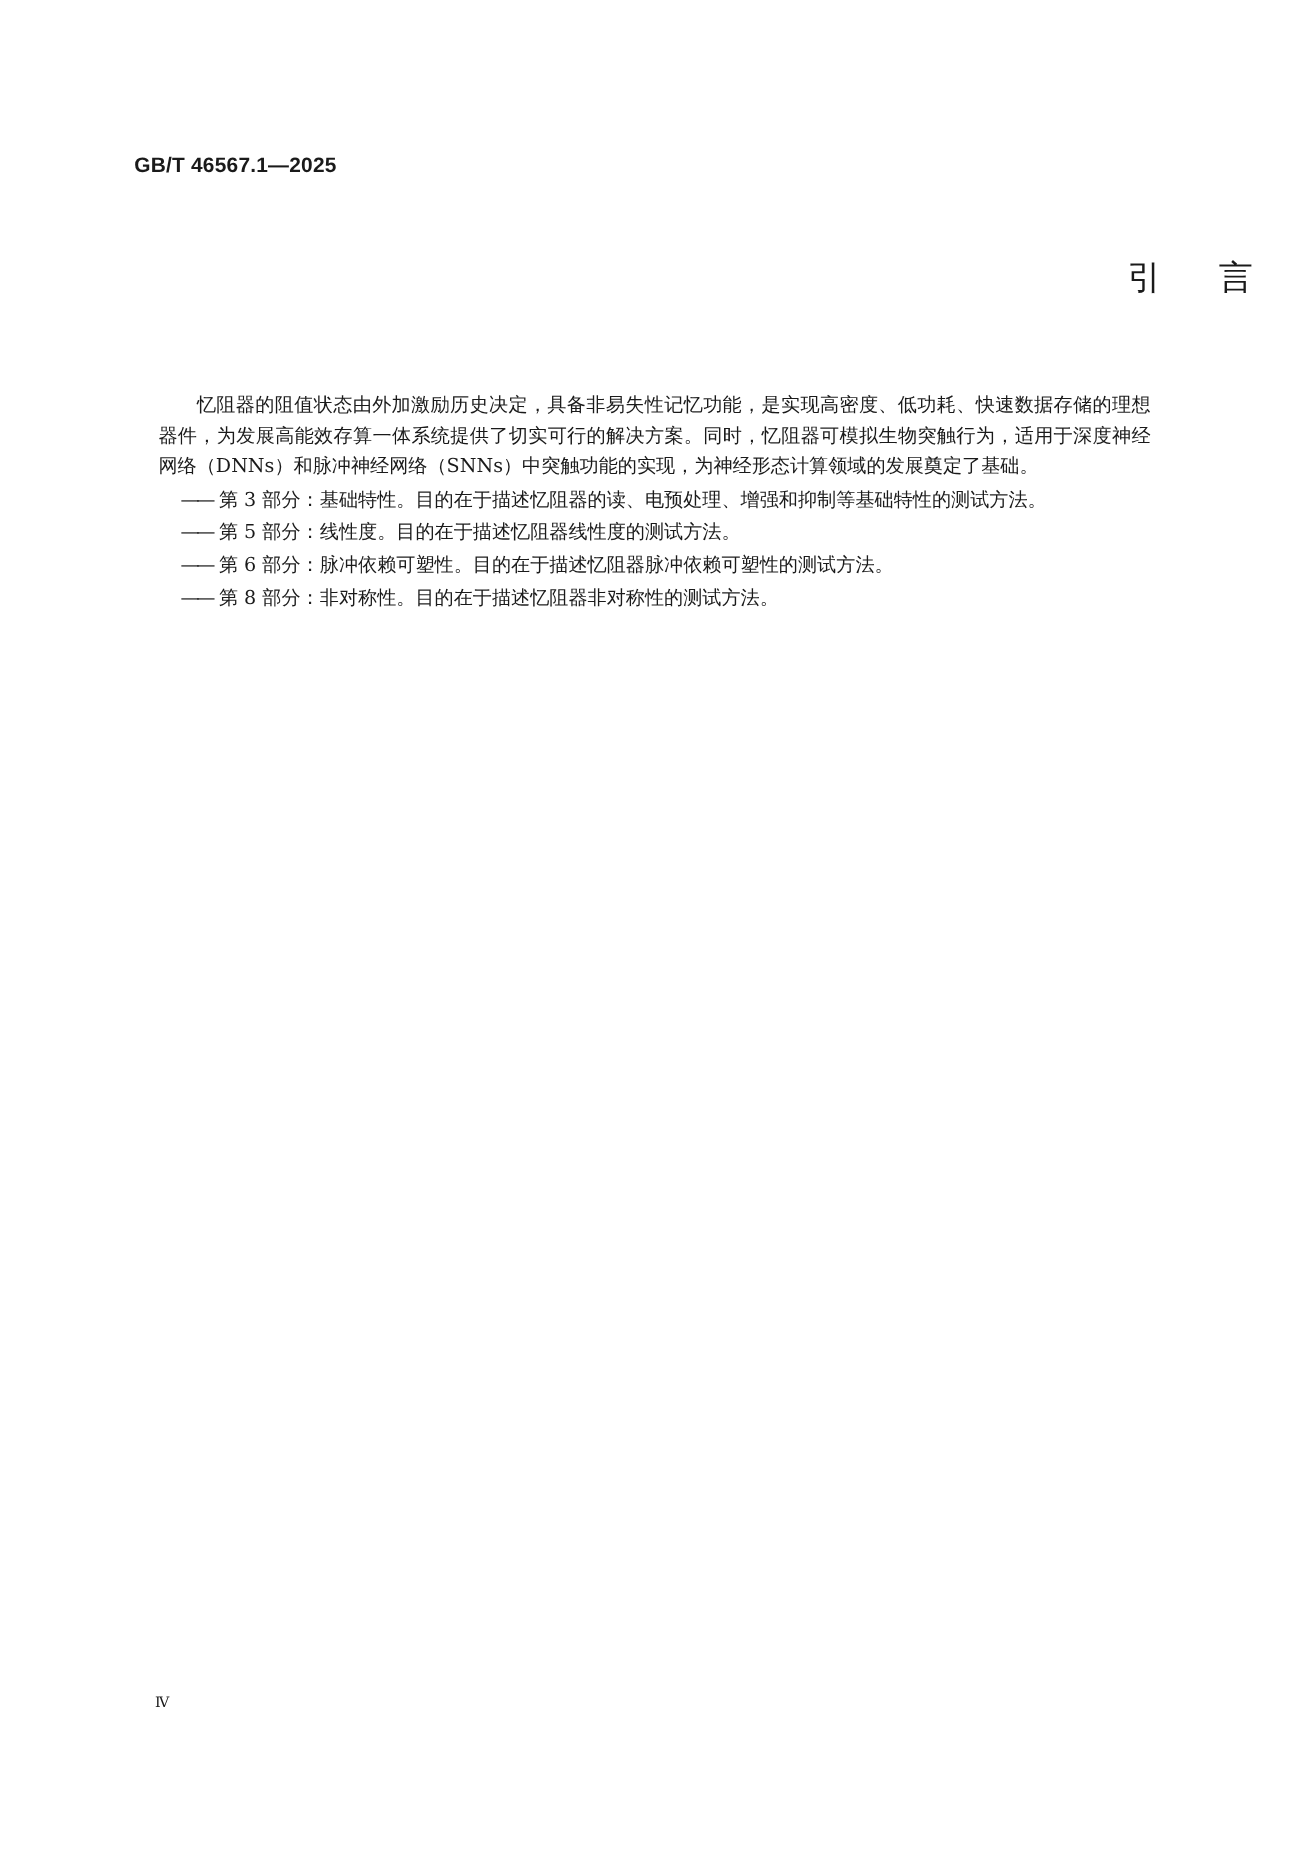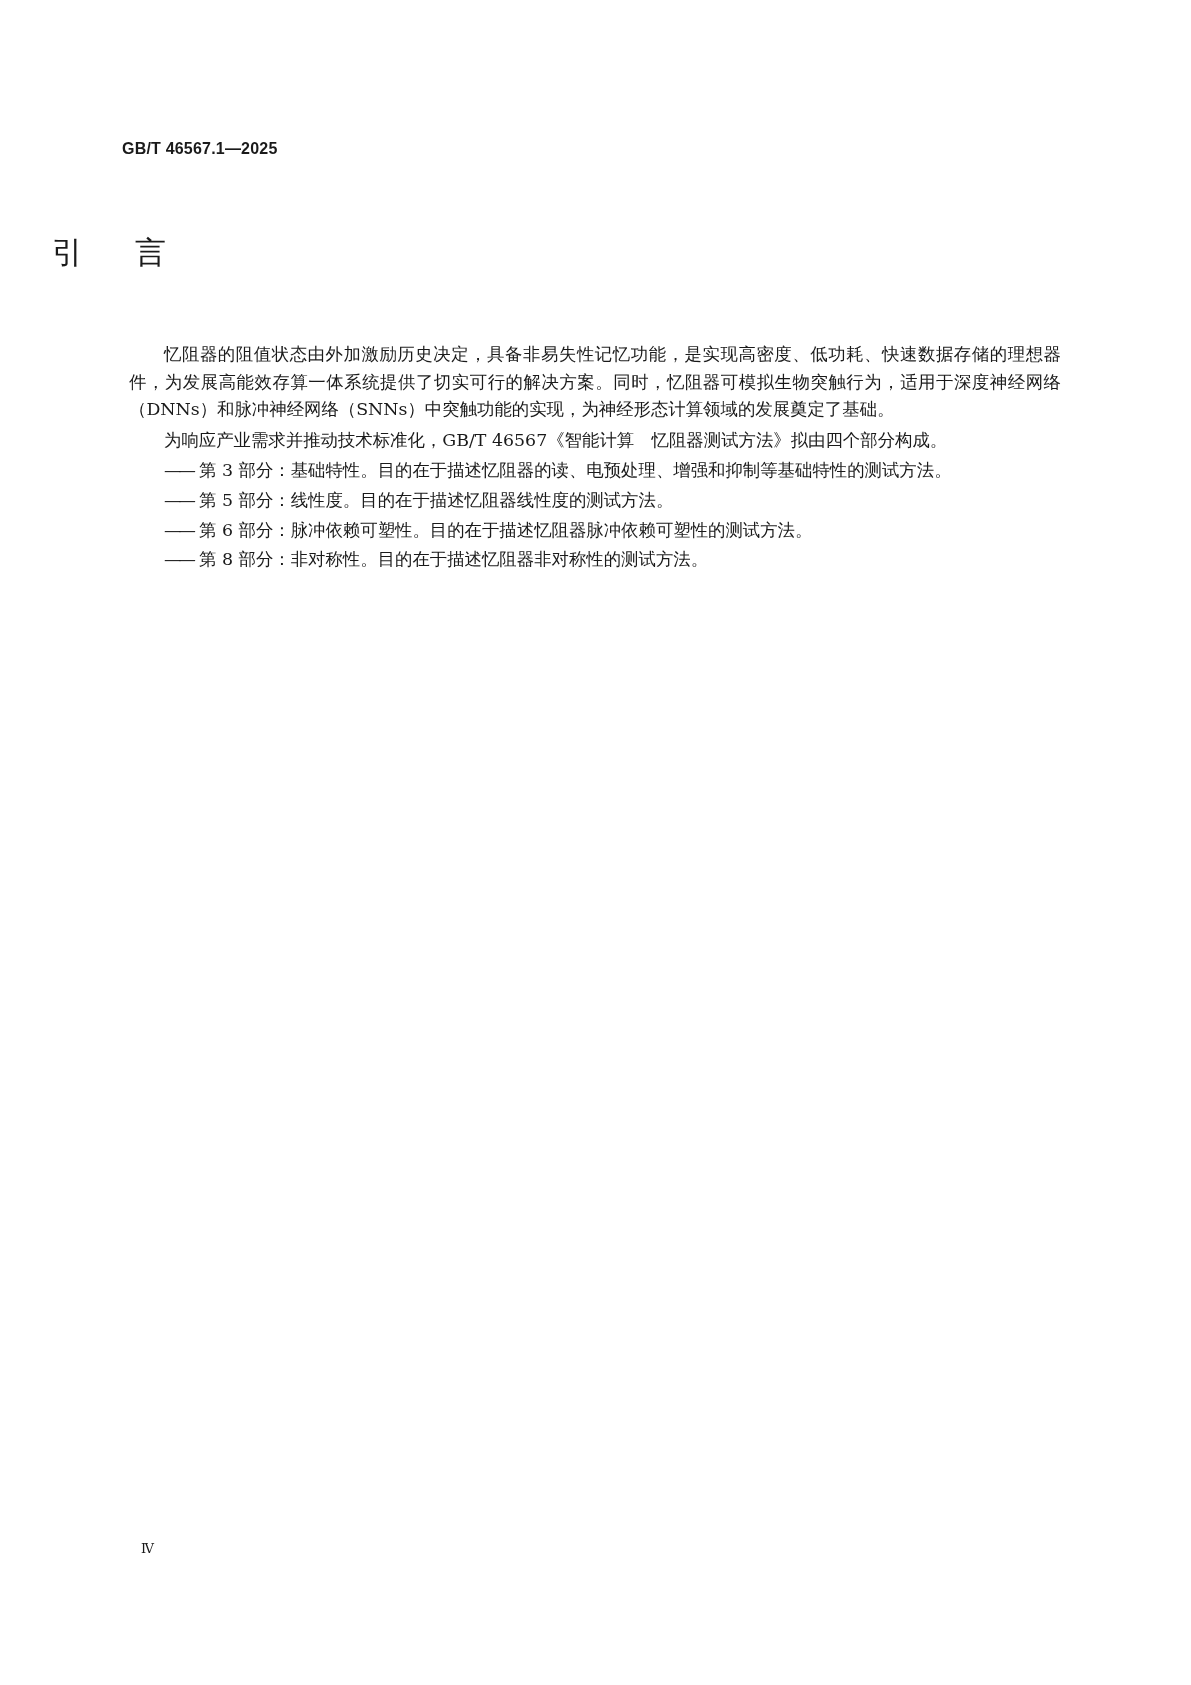--- a/index.html
+++ b/index.html
@@ -14,45 +14,45 @@
       overflow: hidden;
       color: #1a1a1a;
       font-family: "DejaVu Serif", "Liberation Serif", serif;
     }
     .header-code {
       position: absolute;
       left: 122px;
       top: 140px;
       font-family: "Liberation Sans", "DejaVu Sans", sans-serif;
       font-weight: bold;
-      font-size: 16px;
+      font-size: 19px;
       letter-spacing: 0.2px;
     }
     .title {
       position: absolute;
       left: 0;
       width: 1191px;
       top: 232px;
-      text-align: left;
+      text-align: right;
       font-family: "DejaVu Sans", "Liberation Sans", sans-serif;
       font-size: 31px;
       letter-spacing: 52px;
       text-indent: 52px;
       font-weight: 500;
     }
     .body-text {
       position: absolute;
       left: 129px;
       top: 341px;
       width: 932px;
       font-size: 17.4px;
       line-height: 27.6px;
     }
     .para {
-      margin: 0;
+      margin: 15px;
       text-indent: 35px;
       text-align: justify;
       text-align-last: left;
       margin-bottom: 3px;
     }
     .list-wrap {
       margin: 0;
     }
     .li {
       display: block;
@@ -84,21 +84,20 @@
   </style>
 </head>
 <body>
 
 <div class="header-code">GB/T 46567.1—2025</div>
 
 <div class="title">引言</div>
 
 <div class="body-text">
   <p class="para">忆阻器的阻值状态由外加激励历史决定，具备非易失性记忆功能，是实现高密度、低功耗、快速数据存储的理想器件，为发展高能效存算一体系统提供了切实可行的解决方案。同时，忆阻器可模拟生物突触行为，适用于深度神经网络（DNNs）和脉冲神经网络（SNNs）中突触功能的实现，为神经形态计算领域的发展奠定了基础。</p>
-  <p class="para">为响应产业需求并推动技术标准化，GB/T 46567《智能计算　忆阻器测试方法》拟由四个部分构成。</p>
 
   <div class="list-wrap">
     <div class="li">
       <span class="dash">——</span>
       <span class="li-text">第 3 部分：基础特性。目的在于描述忆阻器的读、电预处理、增强和抑制等基础特性的测试方法。</span>
     </div>
     <div class="li">
       <span class="dash">——</span>
       <span class="li-text">第 5 部分：线性度。目的在于描述忆阻器线性度的测试方法。</span>
     </div>

